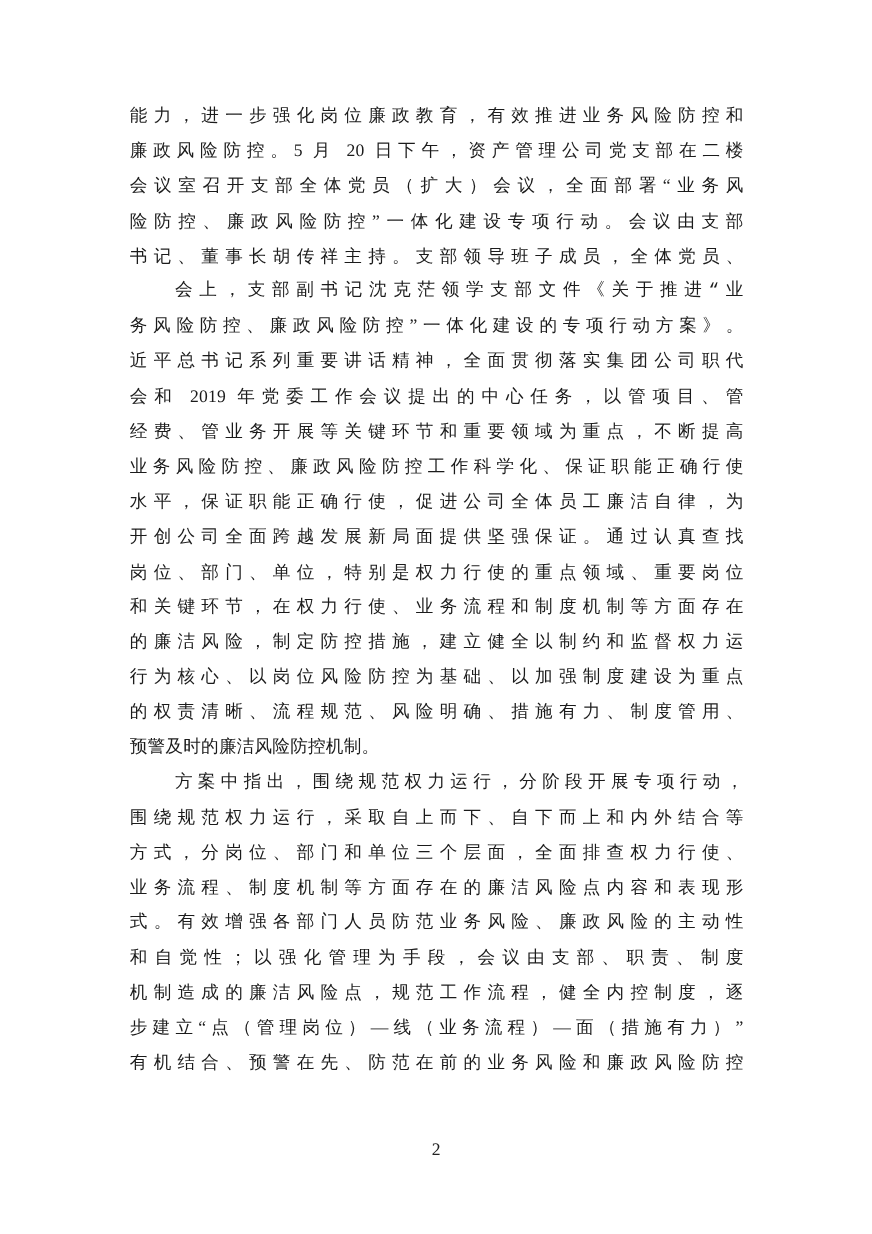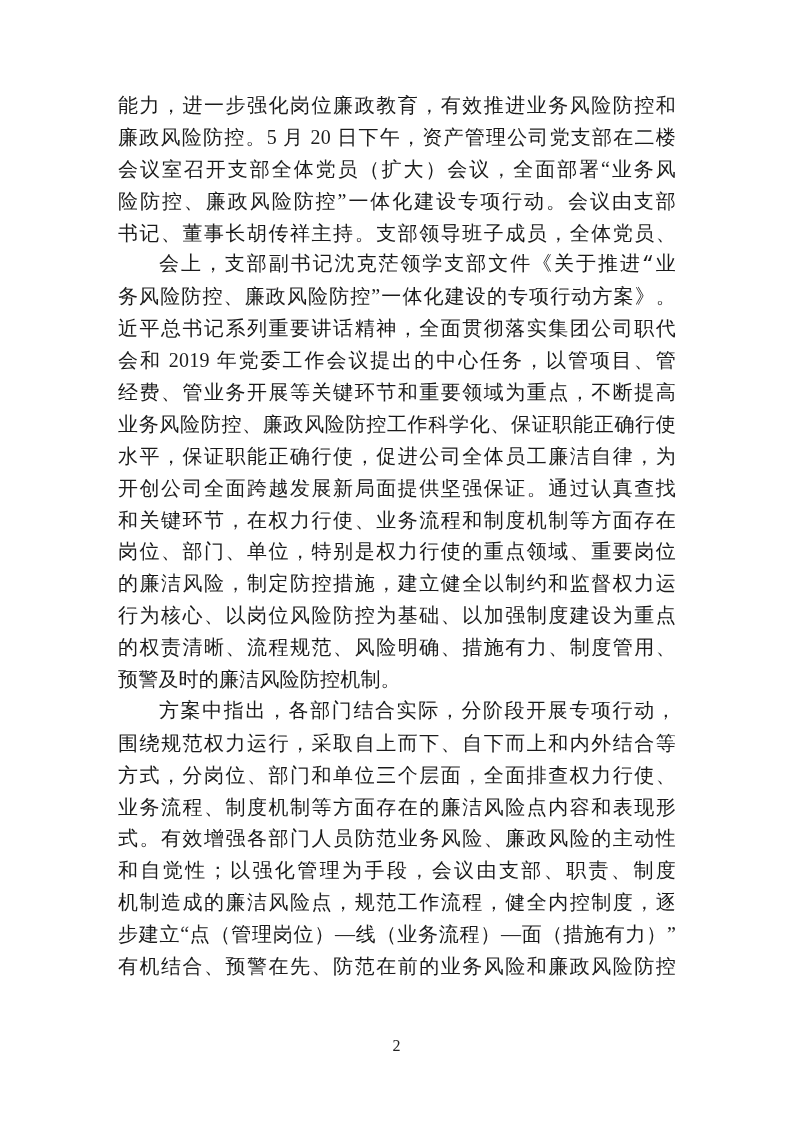--- a/index.html
+++ b/index.html
@@ -20,21 +20,21 @@
     position: absolute;
     left: 118px;
     top: 90px;
     width: 558px;
   }
   .paragraph {
     margin: 0;
     padding: 0;
   }
   .line {
-    font-size: 20px;
+    font-size: 16px;
     line-height: 31.9px;
     height: 31.9px;
     text-align: justify;
     text-align-last: justify;
     letter-spacing: 0.2px;
     overflow: hidden;
   }
   .line.indent {
     text-indent: 41px;
     font-family: Liberation Mono, monospace;
@@ -69,30 +69,30 @@
 
     <div class="paragraph">
       <div class="line indent">会上，支部副书记沈克茫领学支部文件《关于推进“业</div>
       <div class="line">务风险防控、廉政风险防控”一体化建设的专项行动方案》。</div>
       <div class="line">近平总书记系列重要讲话精神，全面贯彻落实集团公司职代</div>
       <div class="line">会和 2019 年党委工作会议提出的中心任务，以管项目、管</div>
       <div class="line">经费、管业务开展等关键环节和重要领域为重点，不断提高</div>
       <div class="line">业务风险防控、廉政风险防控工作科学化、保证职能正确行使</div>
       <div class="line">水平，保证职能正确行使，促进公司全体员工廉洁自律，为</div>
       <div class="line">开创公司全面跨越发展新局面提供坚强保证。通过认真查找</div>
+      <div class="line">岗位、部门、单位，特别是权力行使的重点领域、重要岗位</div>
       <div class="line">和关键环节，在权力行使、业务流程和制度机制等方面存在</div>
-      <div class="line">岗位、部门、单位，特别是权力行使的重点领域、重要岗位</div>
       <div class="line">的廉洁风险，制定防控措施，建立健全以制约和监督权力运</div>
       <div class="line">行为核心、以岗位风险防控为基础、以加强制度建设为重点</div>
       <div class="line">的权责清晰、流程规范、风险明确、措施有力、制度管用、</div>
       <div class="line para-last">预警及时的廉洁风险防控机制。</div>
     </div>
 
     <div class="paragraph">
-      <div class="line indent">方案中指出，各部门结合实际，分阶段开展专项行动，</div>
+      <div class="line indent">方案中指出，围绕规范权力运行，分阶段开展专项行动，</div>
       <div class="line">围绕规范权力运行，采取自上而下、自下而上和内外结合等</div>
       <div class="line">方式，分岗位、部门和单位三个层面，全面排查权力行使、</div>
       <div class="line">业务流程、制度机制等方面存在的廉洁风险点内容和表现形</div>
       <div class="line">式。有效增强各部门人员防范业务风险、廉政风险的主动性</div>
       <div class="line">和自觉性；以强化管理为手段，会议由支部、职责、制度</div>
       <div class="line">机制造成的廉洁风险点，规范工作流程，健全内控制度，逐</div>
       <div class="line">步建立“点（管理岗位）—线（业务流程）—面（措施有力）”</div>
       <div class="line">有机结合、预警在先、防范在前的业务风险和廉政风险防控</div>
     </div>
 

